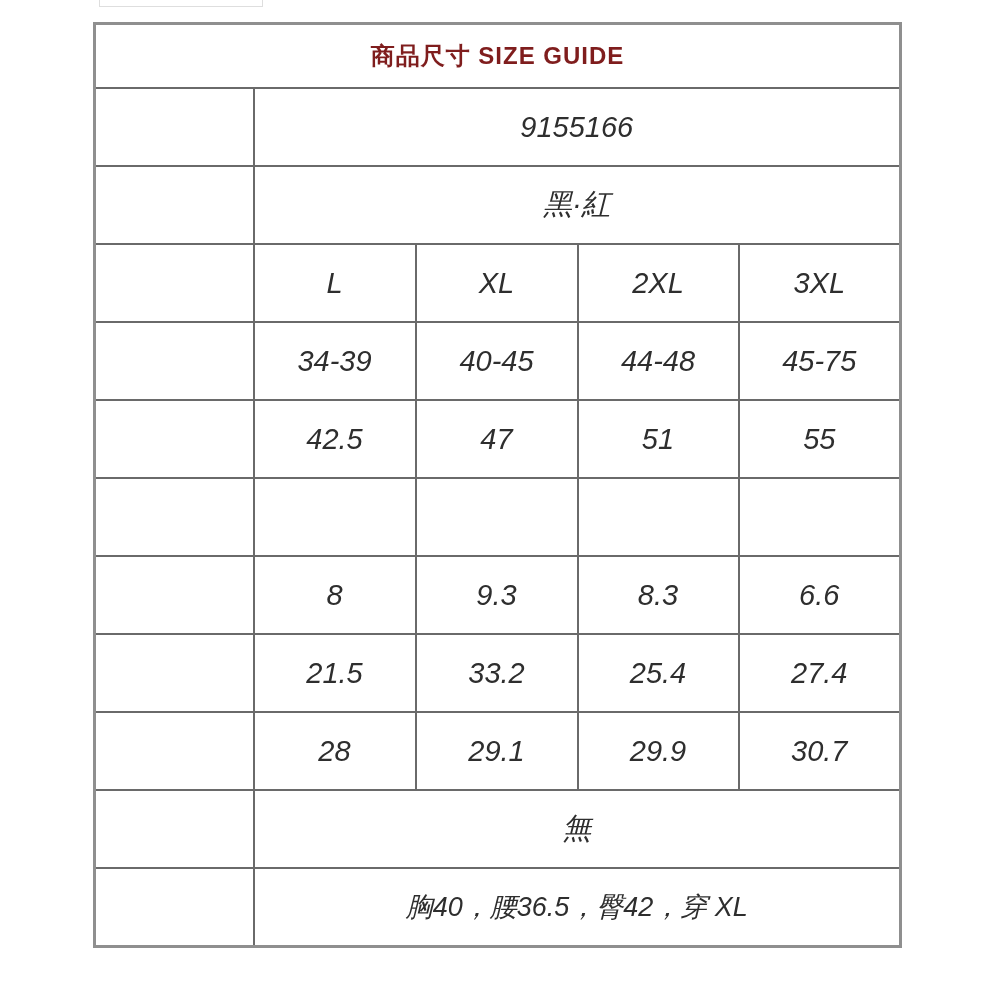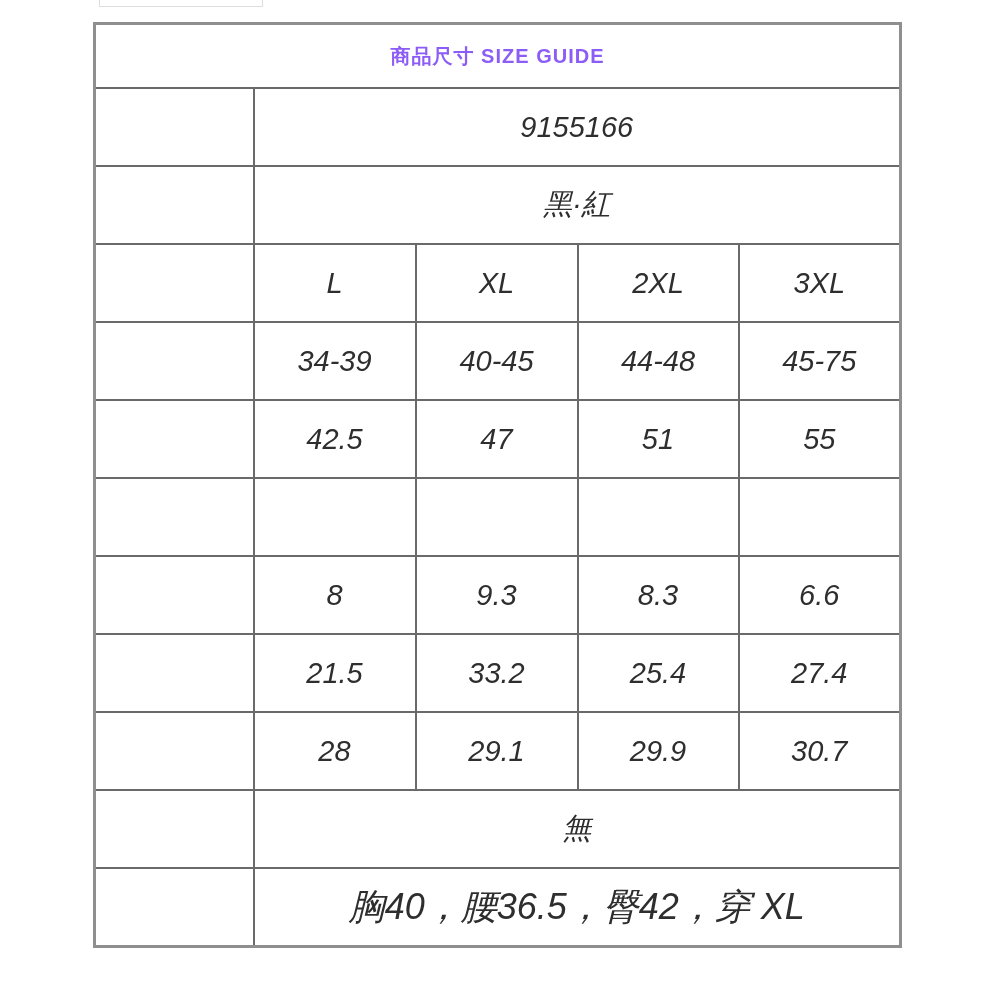--- a/index.html
+++ b/index.html
@@ -40,23 +40,23 @@
     border: 2px solid #6a6a6a;
     padding: 0;
     margin: 0;
     text-align: center;
     vertical-align: middle;
     overflow: hidden;
     background: #ffffff;
   }
   td.title-cell {
     height: 62px;
-    font-size: 20px;
+    font-size: 24px;
     font-weight: bold;
-    color: #8b5cf6;
+    color: #7f1d1d;
     letter-spacing: 1px;
   }
   td.label-cell {
     background: #1e2a46;
     color: #ffffff;
     font-size: 28px;
     word-spacing: 14px;
     height: 76px;
     font-weight: normal;
   }
@@ -64,21 +64,21 @@
     font-size: 25px;
     word-spacing: normal;
   }
   td.value-cell {
     font-size: 29px;
     color: #2e2e2e;
     font-weight: normal;
     font-style: italic;
   }
   td.value-cell.sm {
-    font-size: 36px;
+    font-size: 27px;
   }
 </style>
 </head>
 <body>
 
 <div class="page">
 
   <div class="top-remnant"></div>
 
   <table class="size-table">

